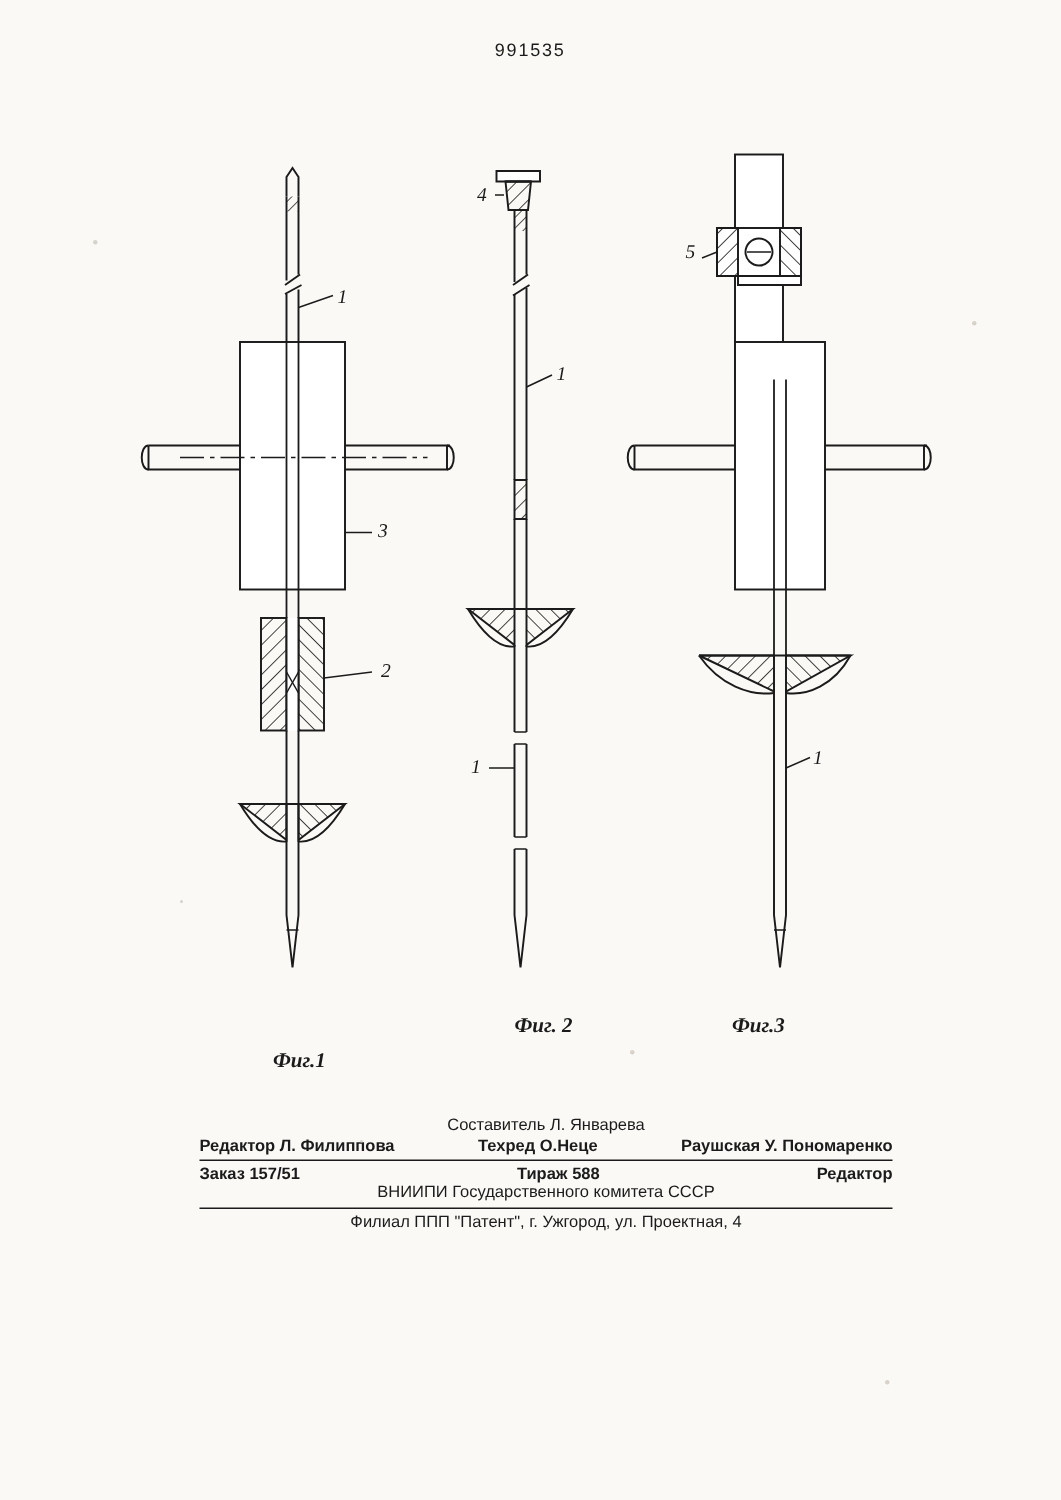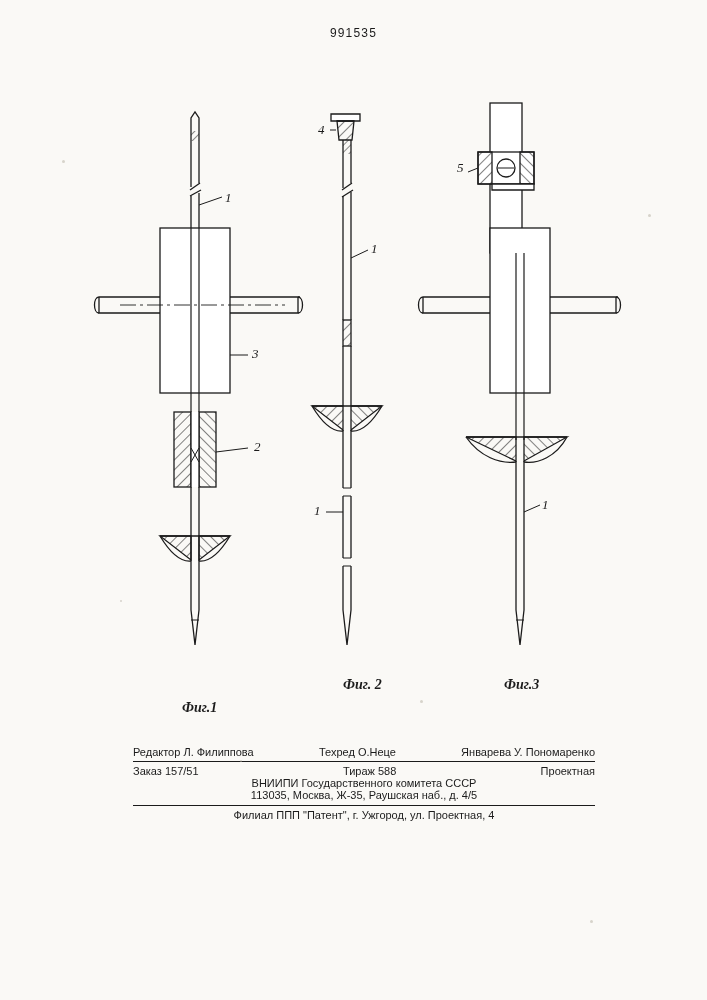--- a/index.html
+++ b/index.html
@@ -32,21 +32,21 @@
     position: absolute;
     font-style: italic;
     font-size: 14px;
     font-weight: bold;
     color: #1b1b1b;
     font-family: "Liberation Serif", serif;
     white-space: nowrap;
   }
   #cap1 { left: 182px; top: 700px; }
   #cap2 { left: 343px; top: 677px; }
-  #cap3 { left: 504px; top: 677px; }
+  #cap3 { left: 488px; top: 677px; }
 
   .callout {
     position: absolute;
     font-style: italic;
     font-size: 13px;
     color: #1b1b1b;
     font-family: "Liberation Serif", serif;
   }
 
   #drawing {
@@ -63,20 +63,21 @@
     width: 462px;
     font-size: 11px;
     color: #1b1b1b;
     font-family: "Liberation Sans", sans-serif;
   }
   #footer .ctr { text-align: center; }
   #footer .line-row {
     display: flex;
     justify-content: space-between;
     align-items: flex-end;
+    font-weight: bold;
   }
   #footer .rule {
     border-top: 1px solid #1b1b1b;
     margin: 3px 0 3px 0;
   }
   #footer .rule-thin {
     border-top: 1px solid #1b1b1b;
     margin: 4px 0 3px 0;
   }
   .f-row2 { margin-top: 2px; }
@@ -254,33 +255,33 @@
   <div class="callout" style="left:314px; top:503px;">1</div>
 
   <div class="callout" style="left:457px; top:160px;">5</div>
   <div class="callout" style="left:542px; top:497px;">1</div>
 
   <div class="fig-caption" id="cap1">Фиг.1</div>
   <div class="fig-caption" id="cap2">Фиг. 2</div>
   <div class="fig-caption" id="cap3">Фиг.3</div>
 
   <div id="footer">
+    <div class="ctr">Составитель Л. Январева</div>
     <div class="line-row f-row2">
       <span>Редактор Л. Филиппова</span>
       <span>Техред  О.Неце</span>
-      <span>Январева У. Пономаренко</span>
+      <span>Раушская У. Пономаренко</span>
     </div>
     <div class="rule"></div>
     <div class="line-row">
       <span>Заказ 157/51</span>
       <span>Тираж 588</span>
-      <span>Проектная</span>
+      <span>Редактор</span>
     </div>
     <div class="ctr">ВНИИПИ Государственного комитета СССР</div>
-    <div class="ctr">113035, Москва, Ж-35, Раушская наб., д. 4/5</div>
     <div class="rule-thin"></div>
     <div class="ctr">Филиал ППП "Патент", г. Ужгород, ул. Проектная, 4</div>
   </div>
 
   <div class="speck" style="left:62px; top:160px; width:3px; height:3px;"></div>
   <div class="speck" style="left:648px; top:214px; width:3px; height:3px;"></div>
   <div class="speck" style="left:120px; top:600px; width:2px; height:2px;"></div>
   <div class="speck" style="left:420px; top:700px; width:3px; height:3px;"></div>
   <div class="speck" style="left:590px; top:920px; width:3px; height:3px;"></div>
   <div class="speck" style="left:240px; top:760px; width:2px; height:2px;"></div>

